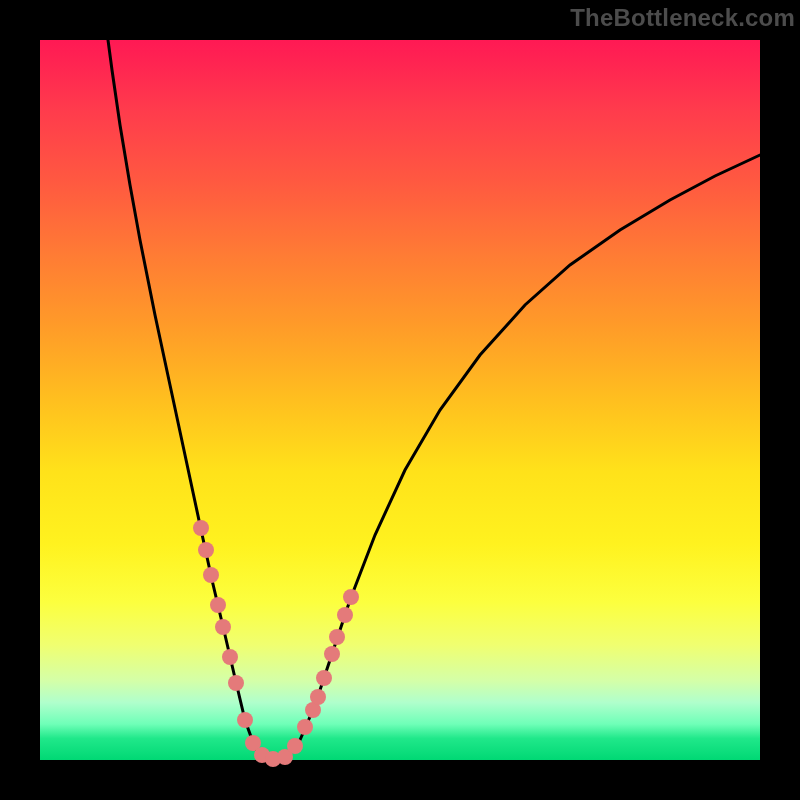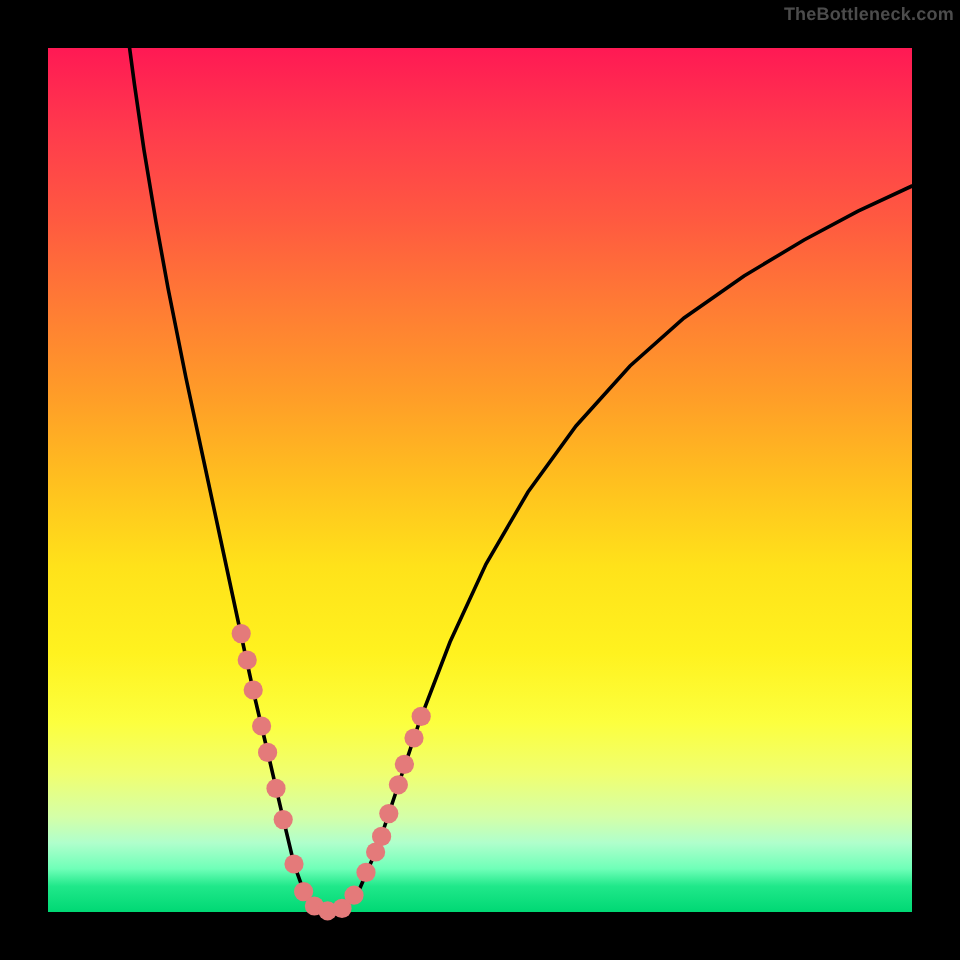--- a/index.html
+++ b/index.html
@@ -37,21 +37,21 @@
       #d4ffa8 89%,
       #b0ffcc 92%,
       #6fffb8 95%,
       #20e88a 97%,
       #00d874 100%);
   }
   .watermark {
     position: absolute;
     top: 4px;
     right: 5px;
-    font-size: 15px;
+    font-size: 24px;
     font-weight: 600;
     color: #4c4c4c;
     letter-spacing: 0.2px;
     z-index: 10;
     user-select: none;
   }
   svg.curve {
     position: absolute;
     left: 0;
     top: 0;

